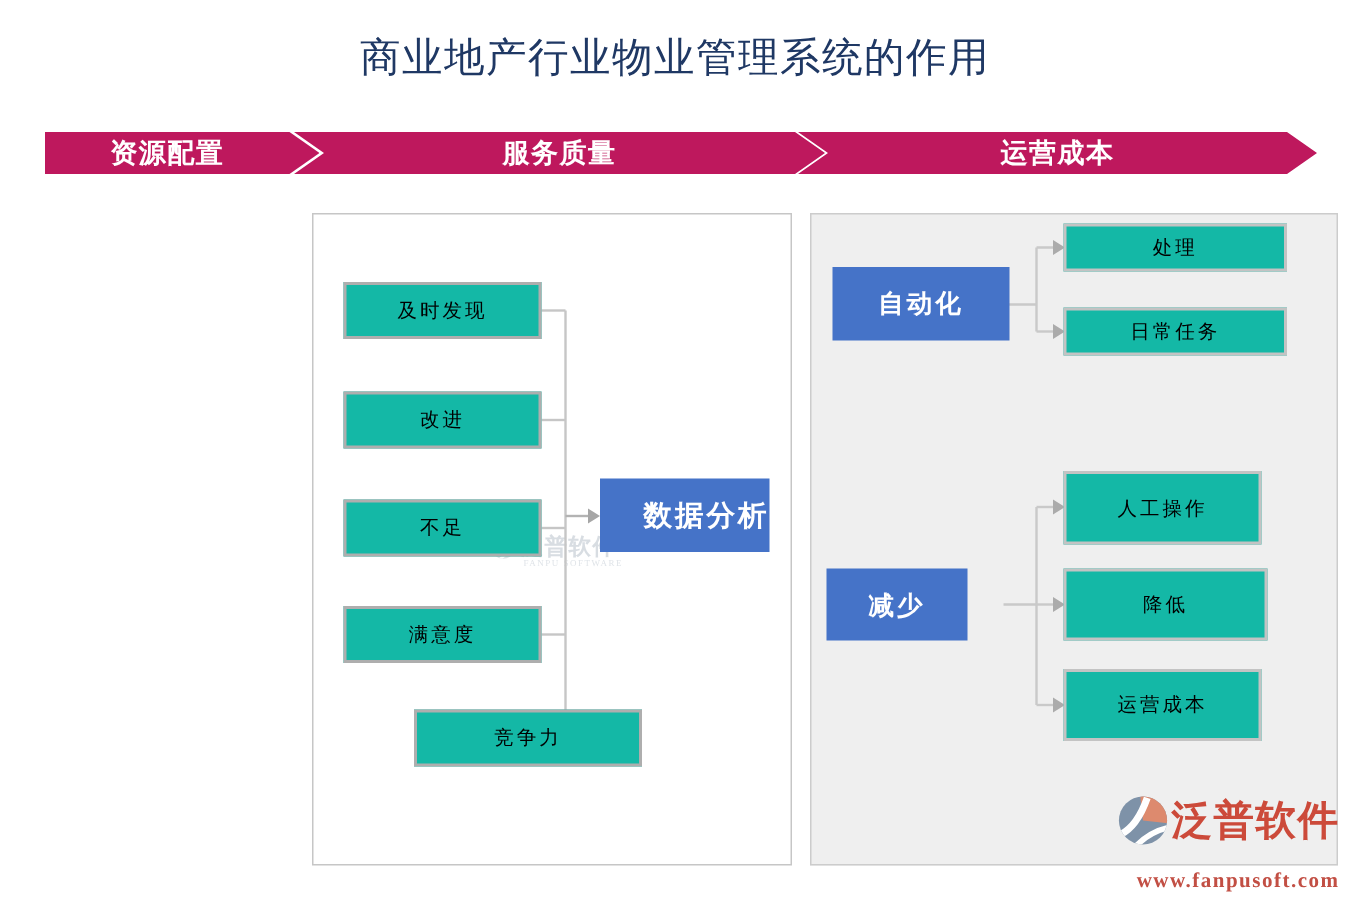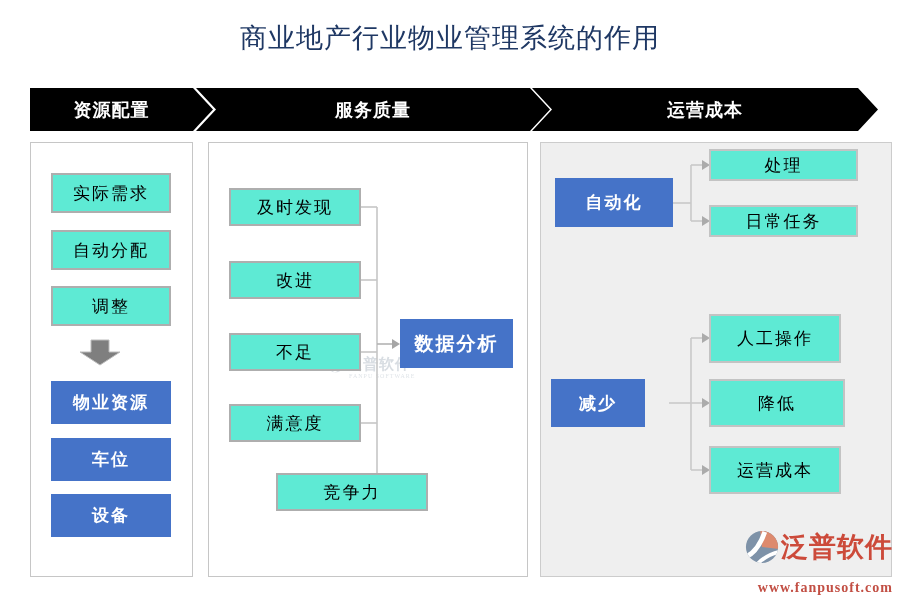--- a/index.html
+++ b/index.html
@@ -4,38 +4,38 @@
 <style>
   * { margin:0; padding:0; box-sizing:border-box; }
   html,body { width:900px; height:600px; background:#fff; overflow:hidden;
               font-family:"Liberation Serif","DejaVu Serif",serif; }
   #canvas { position:relative; width:900px; height:600px; background:#fff; }
 
   .title { position:absolute; left:0; top:20px; width:900px; text-align:center;
            font-size:27px; font-weight:normal; color:#1f3864; letter-spacing:1px; }
 
   
-  .banner { position:absolute; top:88px; height:43px; background:#000000;
+  .banner { position:absolute; top:88px; height:28px; background:#be185d;
             display:flex; align-items:center; justify-content:center;
             color:#fff; font-size:18px; font-weight:bold; letter-spacing:1px; }
   .banner-first { left:30px; width:183px; padding-right:20px;
     clip-path:polygon(0 0, calc(100% - 20px) 0, 100% 50%, calc(100% - 20px) 100%, 0 100%); }
   .banner-mid { left:196px; width:354px;
     clip-path:polygon(0 0, calc(100% - 20px) 0, 100% 50%, calc(100% - 20px) 100%, 0 100%, 20px 50%); }
   .banner-last { left:532px; width:346px;
     clip-path:polygon(0 0, calc(100% - 20px) 0, 100% 50%, calc(100% - 20px) 100%, 0 100%, 20px 50%); }
 
   
   .panel { position:absolute; top:142px; height:435px; border:1px solid #c6c6c6; background:#fff; }
   #panel-resource { left:30px;  width:163px; }
   #panel-service  { left:208px; width:320px; }
   #panel-cost     { left:540px; width:352px; background:#efefef; border-color:#cccccc; }
 
-  .wbox { position:absolute; border:2px solid #aeaeae; background:#5eead4; color:#000;
-          display:flex; align-items:center; justify-content:center; font-size:17px; letter-spacing:2px; }
+  .wbox { position:absolute; border:2px solid #aeaeae; background:#14b8a6; color:#000;
+          display:flex; align-items:center; justify-content:center; font-size:13px; letter-spacing:2px; }
   .bbox { position:absolute; background:#4573c8; color:#fff; font-weight:bold;
           display:flex; align-items:center; justify-content:center; font-size:17px; letter-spacing:2px; }
   #panel-cost .wbox { border-color:#c3c3c3; }
 
   .conn { position:absolute; left:0; top:0; width:100%; height:100%; pointer-events:none; }
 
   
   .watermark { position:absolute; left:118px; top:212px; opacity:0.45; width:95px; z-index:0; }
   .watermark .wm-row { display:flex; align-items:center; gap:3px; }
   .watermark .wm-text { color:#a9b4c0; font-size:15px; font-weight:bold; letter-spacing:1px; }
@@ -57,45 +57,20 @@
   <div class="banner banner-first">
     <span>资源配置</span>
   </div>
   <div class="banner banner-mid">
     <span>服务质量</span>
   </div>
   <div class="banner banner-last">
     <span>运营成本</span>
   </div>
 
-  <div class="panel" id="panel-resource">
-    <div class="wbox" style="left:20px; top:30px;  width:120px; height:40px;">
-        <span>实际需求</span>
-      </div>
-    <div class="wbox" style="left:20px; top:87px;  width:120px; height:40px;">
-        <span>自动分配</span>
-      </div>
-    <div class="wbox" style="left:20px; top:143px; width:120px; height:40px;">
-        <span>调整</span>
-      </div>
-
-    <svg class="conn" width="163" height="435">
-      <polygon points="60,197 78,197 78,209 89,209 69,222 49,209 60,209" fill="#7f7f7f" stroke="#bdbdbd" stroke-width="1"></polygon>
-    </svg>
-
-    <div class="bbox" style="left:20px; top:238px; width:120px; height:43px;">
-        <span>物业资源</span>
-      </div>
-    <div class="bbox" style="left:20px; top:295px; width:120px; height:43px;">
-        <span>车位</span>
-      </div>
-    <div class="bbox" style="left:20px; top:351px; width:120px; height:43px;">
-        <span>设备</span>
-      </div>
-  </div>
 
   <div class="panel" id="panel-service">
 
     <div class="watermark">
       <div class="wm-row">
         <svg width="17" height="17" viewBox="0 0 36 36">
           <defs>
               <clipPath id="wmc">
                 <circle cx="18" cy="18" r="17"></circle>
               </clipPath>
@@ -132,21 +107,21 @@
     <div class="wbox" style="left:20px; top:190px; width:132px; height:38px; z-index:2;">
         <span>不足</span>
       </div>
     <div class="wbox" style="left:20px; top:261px; width:132px; height:38px; z-index:2;">
         <span>满意度</span>
       </div>
     <div class="wbox" style="left:20px; top:330px; width:152px; height:38px; z-index:2;margin-left:47px;">
         <span>竞争力</span>
       </div>
 
-    <div class="bbox" style="left:191px; top:176px; width:113px; height:49px; font-size:19px; z-index:2;">
+    <div class="bbox" style="left:191px; top:176px; width:113px; height:49px; font-size:19px; z-index:2;justify-content:flex-end;">
         <span>数据分析</span>
       </div>
   </div>
 
   <div class="panel" id="panel-cost">
     <svg class="conn" width="352" height="435">
 
       <line x1="128" y1="60" x2="150" y2="60" stroke="#c9c9c9" stroke-width="1.6"></line>
       <line x1="150" y1="22" x2="150" y2="78" stroke="#c9c9c9" stroke-width="1.6"></line>
       <line x1="150" y1="22" x2="161" y2="22" stroke="#c9c9c9" stroke-width="1.6"></line>

